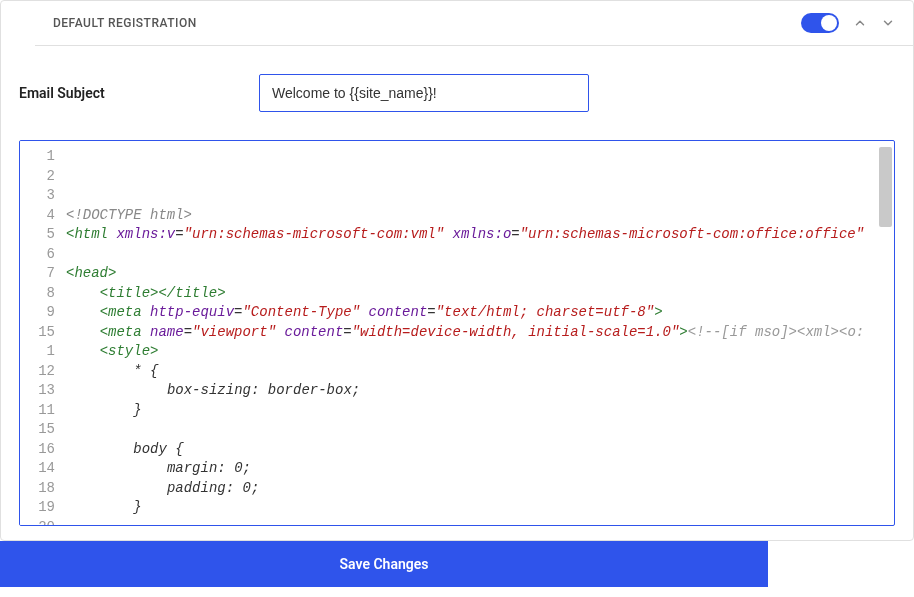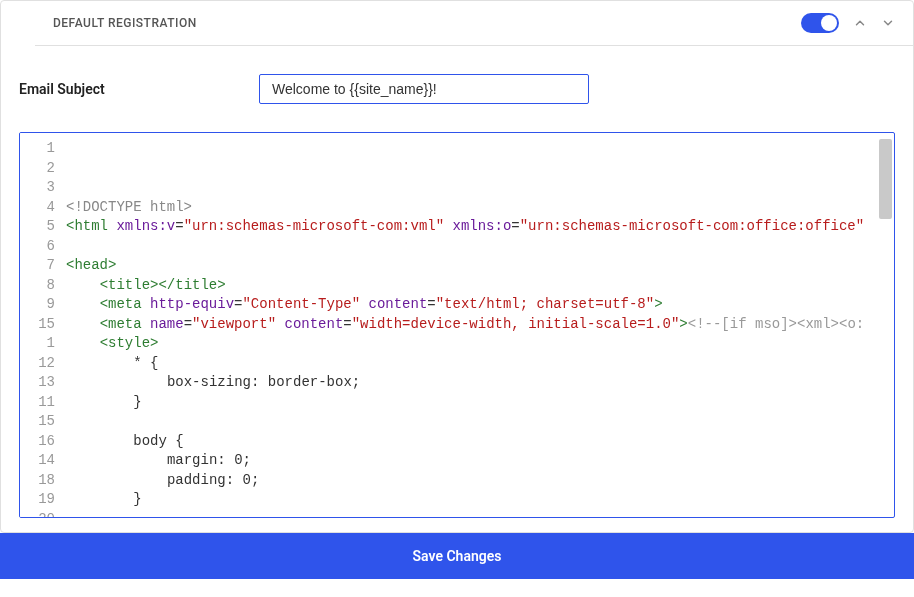--- a/index.html
+++ b/index.html
@@ -68,21 +68,21 @@
       margin-bottom: 28px;
     }
     .field-label {
       width: 220px;
       font-weight: 600;
       font-size: 14px;
       color: #222;
     }
     .text-input {
       width: 330px;
-      height: 30px;
+      height: 38px;
       border: 1.5px solid #2f54eb;
       border-radius: 2px;
       padding: 0 12px;
       font-size: 14px;
       outline: none;
       color: #333;
     }
     .code-editor {
       border: 1px solid #2f54eb;
       border-radius: 2px;
@@ -105,21 +105,21 @@
       flex-shrink: 0;
     }
     .gutter div { height: 19.5px; }
     .code-area {
       flex: 1;
       padding: 6px 4px;
       white-space: pre;
       overflow: hidden;
       position: relative;
     }
-    .code-line { height: 19.5px; }
+    .code-line { height: 19.5px; font-style: italic; }
     .t-doctype { color: #888; }
     .t-tag { color: #2e7d32; }
     .t-attr { color: #6a1b9a; }
     .t-str { color: #b71c1c; }
     .t-comment { color: #999; }
     .t-css { color: #333; }
     .scrollbar {
       position: absolute;
       right: 2px;
       top: 6px;
@@ -131,21 +131,21 @@
     .save-bar {
       background: #2f54eb;
       color: #fff;
       height: 46px;
       display: flex;
       align-items: center;
       justify-content: center;
       font-weight: 600;
       font-size: 14px;
       cursor: pointer;
-      width: 914px;
+      width: 768px;
     }
   </style>
 </head>
 <body>
 
 <div class="panel">
   <div class="panel-header">
     <div class="panel-title">DEFAULT REGISTRATION</div>
     <div class="panel-controls">
       <div class="toggle">

